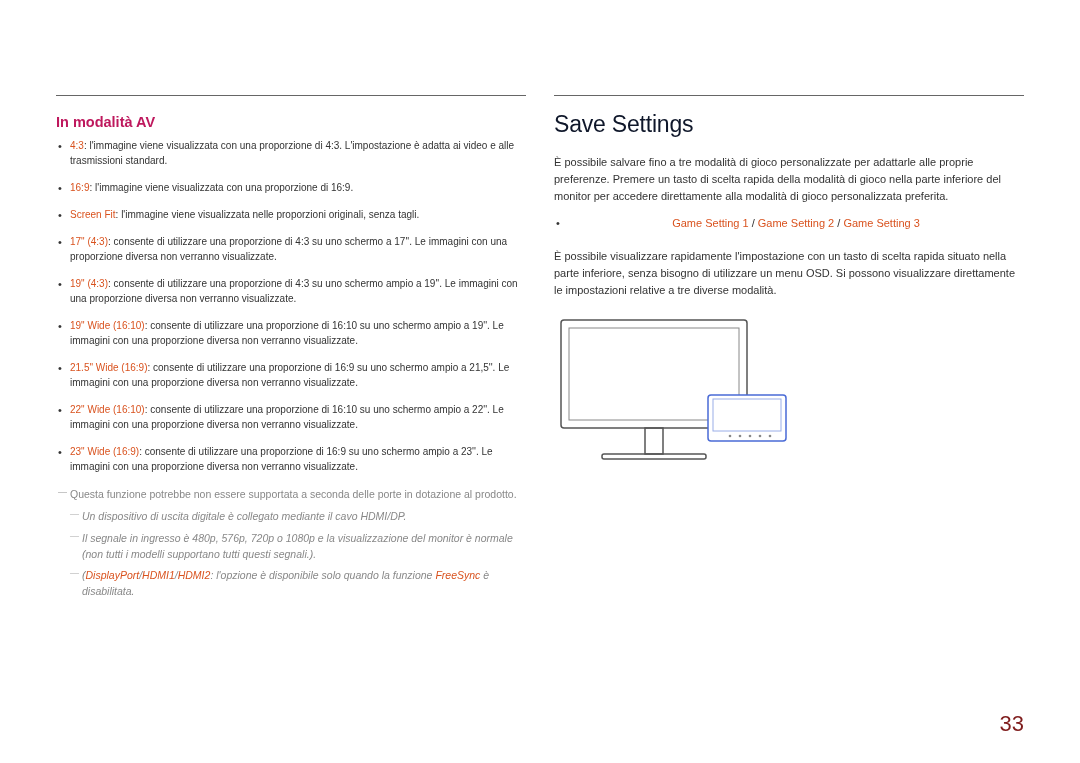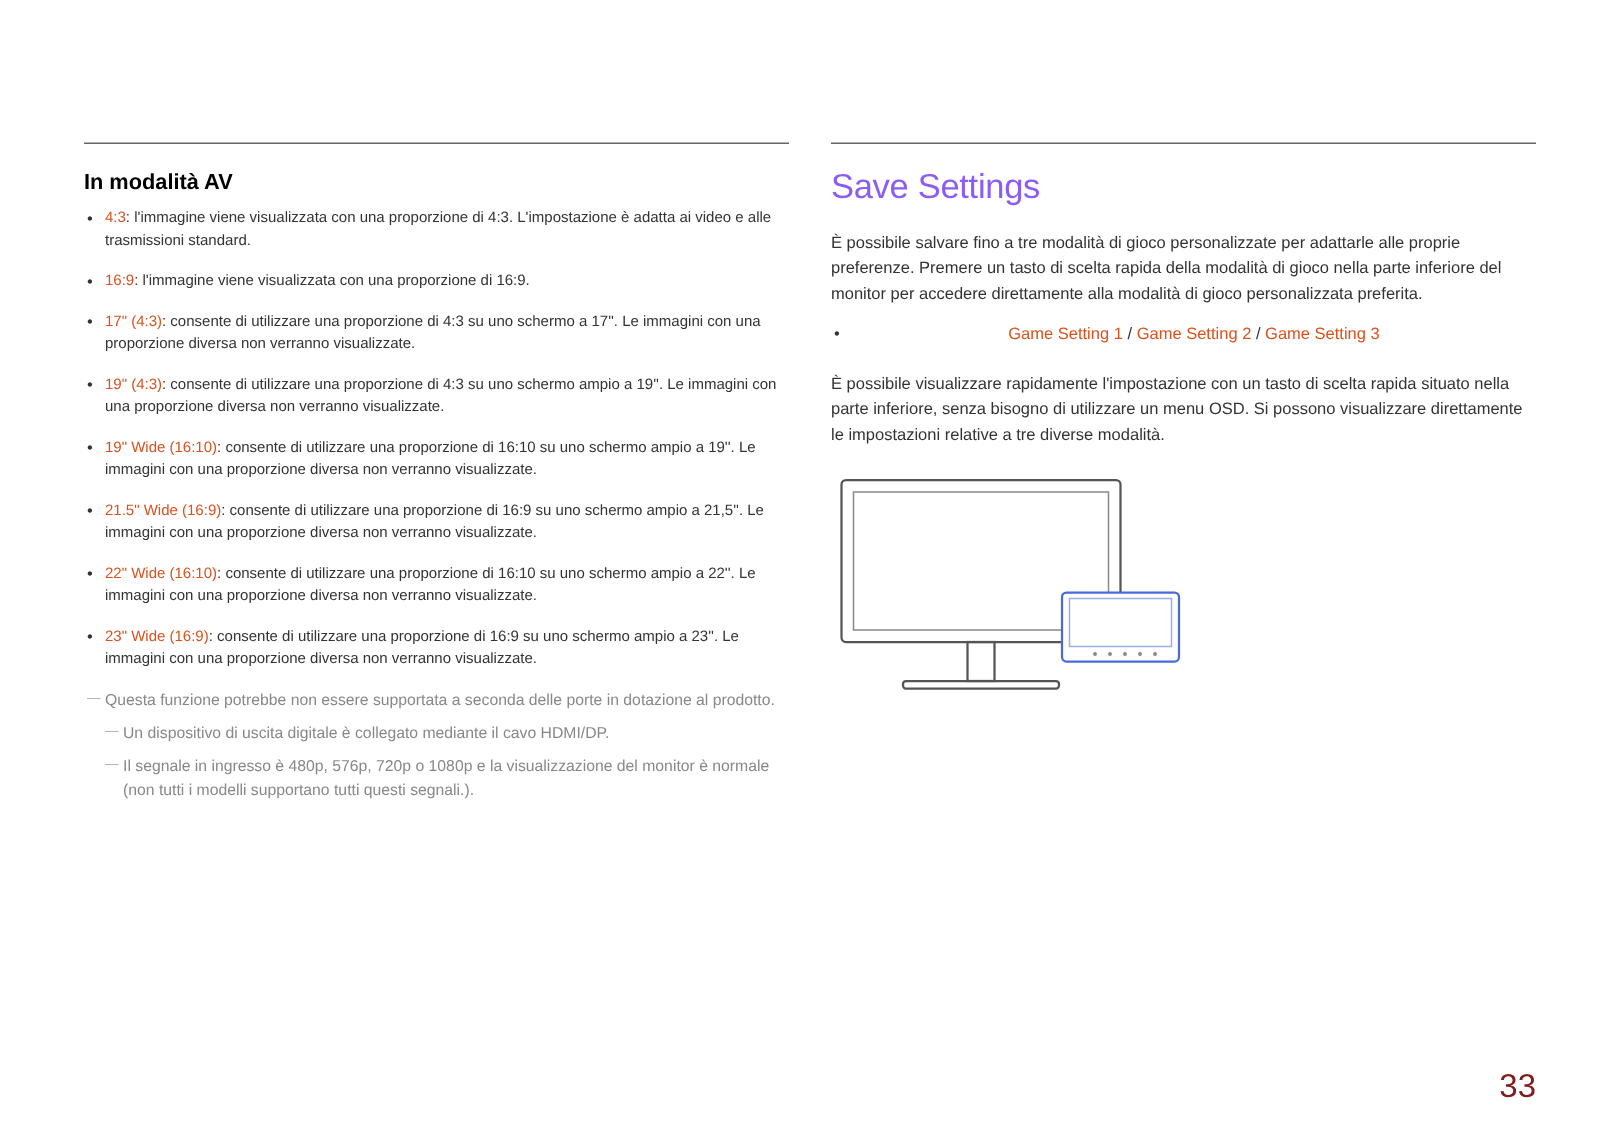--- a/index.html
+++ b/index.html
@@ -2,63 +2,67 @@
 <html><head>
 <meta charset="utf-8">
 <style>
   * { box-sizing: border-box; margin: 0; padding: 0; }
   html, body { width: 1080px; height: 763px; background: #fff; font-family: Arial, Helvetica, sans-serif; color: #333; }
   .page { position: relative; width: 1080px; height: 763px; padding: 0 56px; }
   .columns { display: flex; gap: 28px; padding-top: 95px; }
   .col { flex: 1 1 50%; position: relative; }
   .col-left { border-top: 1px solid #666; padding-top: 18px; }
   .col-right { border-top: 1px solid #666; padding-top: 15px; }
-  h3.sub { font-size: 14.5px; font-weight: 600; color: #000000; margin-bottom: 8px; }
-  h2.section-title { font-size: 23px; font-weight: 500; color: #8b5cf6; margin-bottom: 16px; letter-spacing: -0.2px; }
+  h3.sub { font-size: 14.5px; font-weight: 600; color: #be185d; margin-bottom: 8px; }
+  h2.section-title { font-size: 23px; font-weight: 500; color: #0f172a; margin-bottom: 16px; letter-spacing: -0.2px; }
   ul.bullets { list-style: none; padding-left: 14px; }
   ul.bullets > li { position: relative; font-size: 10px; line-height: 1.5; margin-bottom: 12px; color: #333; padding-left: 0; }
   ul.bullets > li::before { content: "•"; position: absolute; left: -12px; top: 0; color: #333; font-size: 11px; }
   .opt { color: #d9521e; }
   .notes { margin-top: 6px; padding-left: 2px; }
   .note { position: relative; font-size: 10.5px; line-height: 1.55; color: #888; margin-bottom: 6px; padding-left: 12px; }
   .note::before { content: "―"; position: absolute; left: 0; top: 0; color: #aaa; font-size: 9px; }
   .subnotes { padding-left: 12px; }
-  .subnotes .note { margin-bottom: 5px; }
+  .subnotes .note { margin-bottom: 5px; font-style: italic; }
   .para { font-size: 11px; line-height: 1.55; color: #333; margin-bottom: 10px; }
   .right-notes { margin-top: 4px; }
   .right-bullets { list-style: none; padding-left: 14px; margin-top: 8px; margin-bottom: 16px; text-align: center; }
   .right-bullets > li { position: relative; font-size: 11px; line-height: 1.5; color: #333; }
   .right-bullets > li::before { content: "•"; position: absolute; left: -12px; top: 0; color: #333; font-size: 11px; }
   .monitor-svg { margin-top: 10px; margin-left: 6px; }
   .pagenum { position: absolute; right: 56px; bottom: 26px; font-size: 22px; color: #7f1d1d; font-weight: 300; }
 </style>
 </head>
 <body>
 
 <div class="page">
   <div class="columns">
 
     <div class="col col-left">
       <h3 class="sub">In modalità AV</h3>
       <ul class="bullets">
         <li><span class="opt">4:3</span><span>: l'immagine viene visualizzata con una proporzione di 4:3. L'impostazione è adatta ai video e alle trasmissioni standard.</span></li>
         <li><span class="opt">16:9</span><span>: l'immagine viene visualizzata con una proporzione di 16:9.</span></li>
+        <li><span class="opt">Screen Fit</span><span>: l'immagine viene visualizzata nelle proporzioni originali, senza tagli.</span></li>
         <li><span class="opt">17" (4:3)</span><span>: consente di utilizzare una proporzione di 4:3 su uno schermo a 17''. Le immagini con una proporzione diversa non verranno visualizzate.</span></li>
         <li><span class="opt">19" (4:3)</span><span>: consente di utilizzare una proporzione di 4:3 su uno schermo ampio a 19''. Le immagini con una proporzione diversa non verranno visualizzate.</span></li>
         <li><span class="opt">19" Wide (16:10)</span><span>: consente di utilizzare una proporzione di 16:10 su uno schermo ampio a 19''. Le immagini con una proporzione diversa non verranno visualizzate.</span></li>
         <li><span class="opt">21.5" Wide (16:9)</span><span>: consente di utilizzare una proporzione di 16:9 su uno schermo ampio a 21,5''. Le immagini con una proporzione diversa non verranno visualizzate.</span></li>
         <li><span class="opt">22" Wide (16:10)</span><span>: consente di utilizzare una proporzione di 16:10 su uno schermo ampio a 22''. Le immagini con una proporzione diversa non verranno visualizzate.</span></li>
         <li><span class="opt">23" Wide (16:9)</span><span>: consente di utilizzare una proporzione di 16:9 su uno schermo ampio a 23''. Le immagini con una proporzione diversa non verranno visualizzate.</span></li>
       </ul>
 
       <div class="notes">
         <div class="note">Questa funzione potrebbe non essere supportata a seconda delle porte in dotazione al prodotto.</div>
         <div class="subnotes">
           <div class="note">Un dispositivo di uscita digitale è collegato mediante il cavo HDMI/DP.</div>
           <div class="note">Il segnale in ingresso è 480p, 576p, 720p o 1080p e la visualizzazione del monitor è normale (non tutti i modelli supportano tutti questi segnali.).</div>
+          <div class="note" style="padding-left:12px;">
+            <span>(</span><span class="opt">DisplayPort</span><span>/</span><span class="opt">HDMI1</span><span>/</span><span class="opt">HDMI2</span><span>: l'opzione è disponibile solo quando la funzione </span><span class="opt">FreeSync</span><span> è disabilitata.</span>
+          </div>
         </div>
       </div>
     </div>
 
     <div class="col col-right">
       <h2 class="section-title">Save Settings</h2>
       <p class="para">È possibile salvare fino a tre modalità di gioco personalizzate per adattarle alle proprie preferenze. Premere un tasto di scelta rapida della modalità di gioco nella parte inferiore del monitor per accedere direttamente alla modalità di gioco personalizzata preferita.</p>
       <ul class="right-bullets">
         <li>
           <span class="opt">Game Setting 1</span><span> / </span><span class="opt">Game Setting 2</span><span> / </span><span class="opt">Game Setting 3</span>

